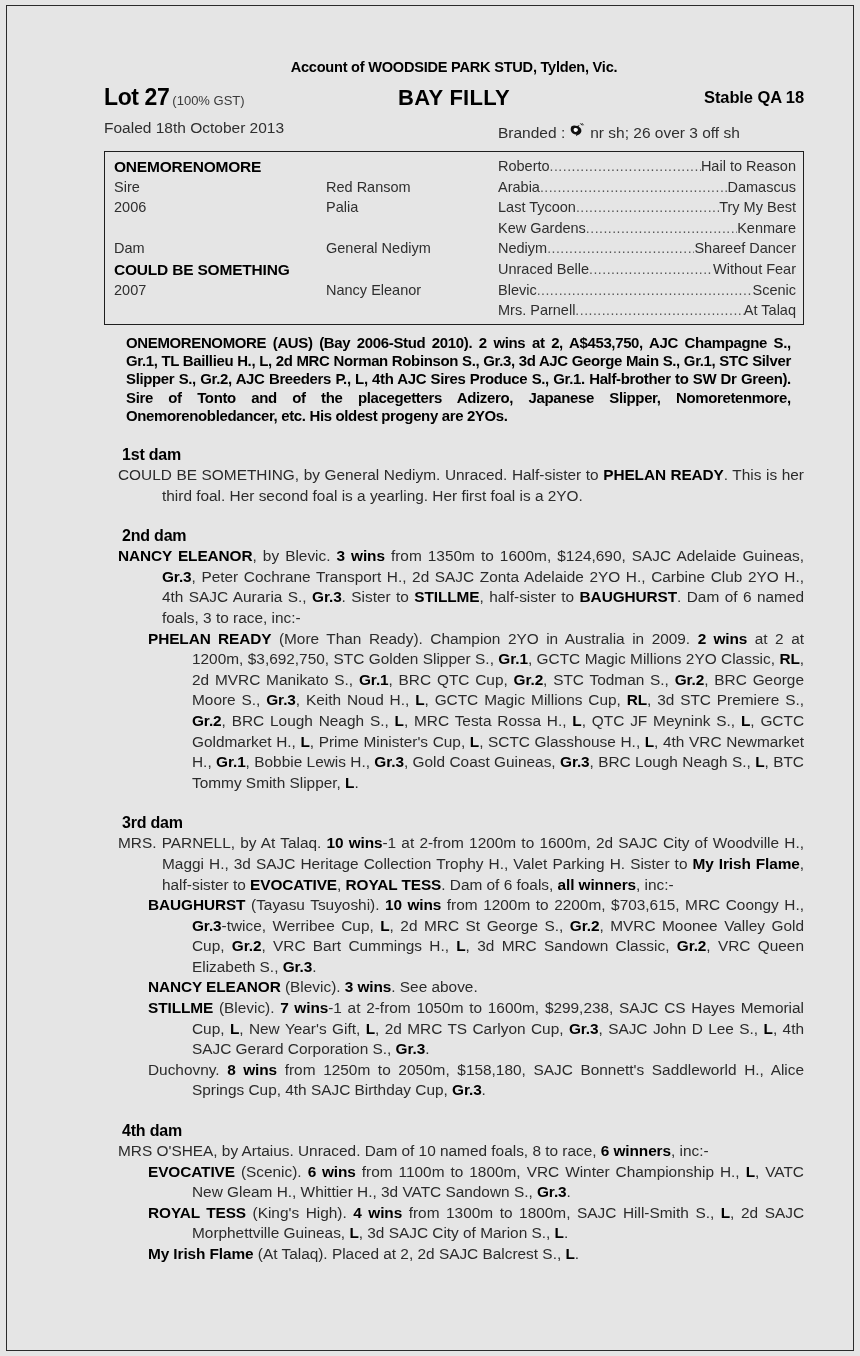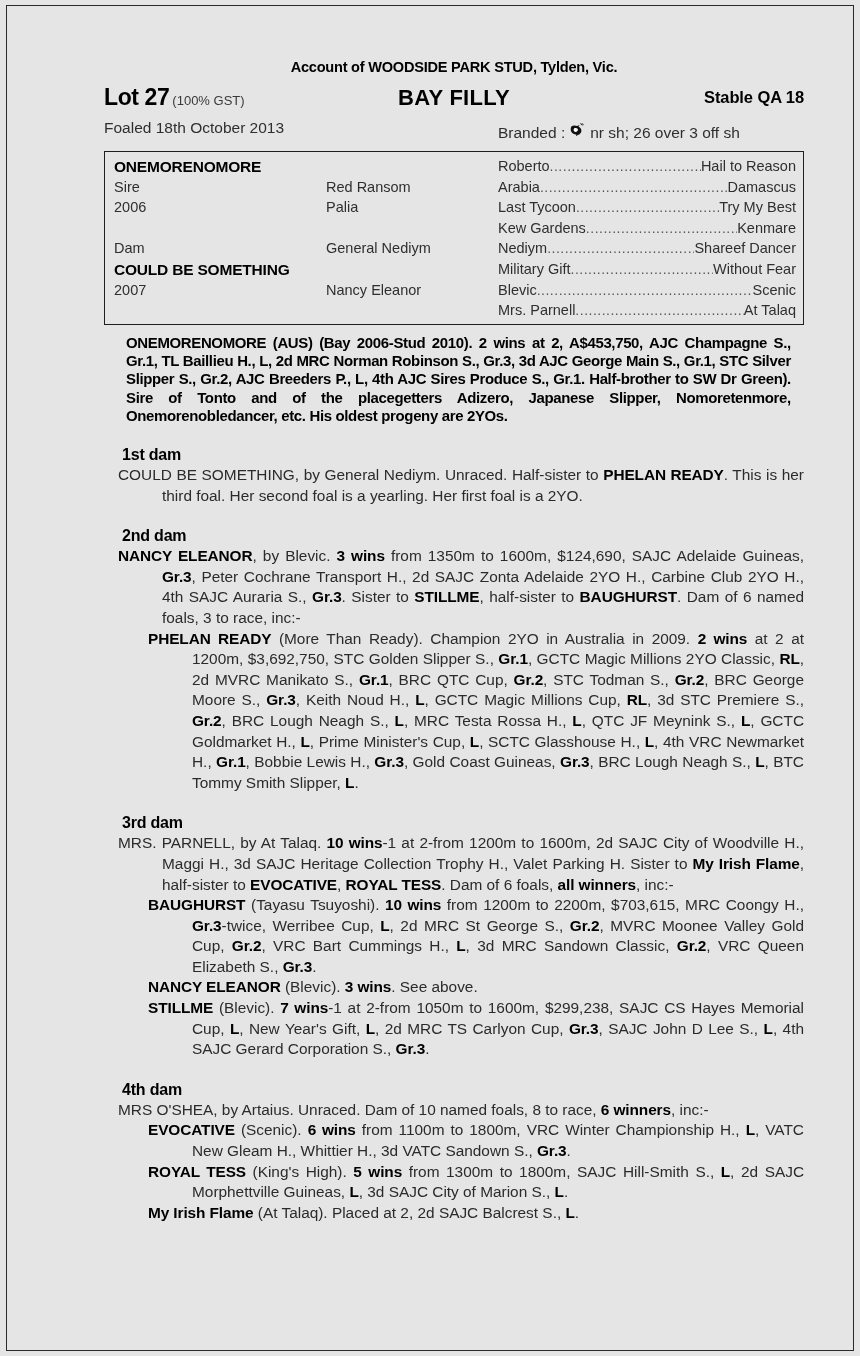--- a/index.html
+++ b/index.html
@@ -306,21 +306,21 @@
             <span class="nm">Kew Gardens</span>
             <span class="dots">................................................................................</span>
             <span class="tail">Kenmare</span>
           </div>
           <div class="ped-gp">
             <span class="nm">Nediym</span>
             <span class="dots">................................................................................</span>
             <span class="tail">Shareef Dancer</span>
           </div>
           <div class="ped-gp">
-            <span class="nm">Military Gift</span>
+            <span class="nm">Unraced Belle</span>
             <span class="dots">................................................................................</span>
             <span class="tail">Without Fear</span>
           </div>
           <div class="ped-gp">
             <span class="nm">Blevic</span>
             <span class="dots">................................................................................</span>
             <span class="tail">Scenic</span>
           </div>
           <div class="ped-gp">
             <span class="nm">Mrs. Parnell</span>
@@ -341,24 +341,25 @@
           <div class="dam-head">2nd dam</div>
           <p class="entry lvl0"><b>NANCY ELEANOR</b><span>, by Blevic. </span><b>3 wins</b><span> from 1350m to 1600m, $124,690, SAJC Adelaide Guineas, </span><b>Gr.3</b><span>, Peter Cochrane Transport H., 2d SAJC Zonta Adelaide 2YO H., Carbine Club 2YO H., 4th SAJC Auraria S., </span><b>Gr.3</b><span>. Sister to </span><b>STILLME</b><span>, half-sister to </span><b>BAUGHURST</b><span>. Dam of 6 named foals, 3 to race, inc:-</span></p>
           <p class="entry lvl1"><b>PHELAN READY</b><span> (More Than Ready). Champion 2YO in Australia in 2009. </span><b>2 wins</b><span> at 2 at 1200m, $3,692,750, STC Golden Slipper S., </span><b>Gr.1</b><span>, GCTC Magic Millions 2YO Classic, </span><b>RL</b><span>, 2d MVRC Manikato S., </span><b>Gr.1</b><span>, BRC QTC Cup, </span><b>Gr.2</b><span>, STC Todman S., </span><b>Gr.2</b><span>, BRC George Moore S., </span><b>Gr.3</b><span>, Keith Noud H., </span><b>L</b><span>, GCTC Magic Millions Cup, </span><b>RL</b><span>, 3d STC Premiere S., </span><b>Gr.2</b><span>, BRC Lough Neagh S., </span><b>L</b><span>, MRC Testa Rossa H., </span><b>L</b><span>, QTC JF Meynink S., </span><b>L</b><span>, GCTC Goldmarket H., </span><b>L</b><span>, Prime Minister's Cup, </span><b>L</b><span>, SCTC Glasshouse H., </span><b>L</b><span>, 4th VRC Newmarket H., </span><b>Gr.1</b><span>, Bobbie Lewis H., </span><b>Gr.3</b><span>, Gold Coast Guineas, </span><b>Gr.3</b><span>, BRC Lough Neagh S., </span><b>L</b><span>, BTC Tommy Smith Slipper, </span><b>L</b><span>.</span></p>
         </div>
         <div class="dam-section">
           <div class="dam-head">3rd dam</div>
           <p class="entry lvl0"><span>MRS. PARNELL</span><span>, by At Talaq. </span><b>10 wins</b><span>-1 at 2-from 1200m to 1600m, 2d SAJC City of Woodville H., Maggi H., 3d SAJC Heritage Collection Trophy H., Valet Parking H. Sister to </span><b>My Irish Flame</b><span>, half-sister to </span><b>EVOCATIVE</b><span>, </span><b>ROYAL TESS</b><span>. Dam of 6 foals, </span><b>all winners</b><span>, inc:-</span></p>
           <p class="entry lvl1"><b>BAUGHURST</b><span> (Tayasu Tsuyoshi). </span><b>10 wins</b><span> from 1200m to 2200m, $703,615, MRC Coongy H., </span><b>Gr.3</b><span>-twice, Werribee Cup, </span><b>L</b><span>, 2d MRC St George S., </span><b>Gr.2</b><span>, MVRC Moonee Valley Gold Cup, </span><b>Gr.2</b><span>, VRC Bart Cummings H., </span><b>L</b><span>, 3d MRC Sandown Classic, </span><b>Gr.2</b><span>, VRC Queen Elizabeth S., </span><b>Gr.3</b><span>.</span></p>
           <p class="entry lvl1"><b>NANCY ELEANOR</b><span> (Blevic). </span><b>3 wins</b><span>. See above.</span></p>
           <p class="entry lvl1"><b>STILLME</b><span> (Blevic). </span><b>7 wins</b><span>-1 at 2-from 1050m to 1600m, $299,238, SAJC CS Hayes Memorial Cup, </span><b>L</b><span>, New Year's Gift, </span><b>L</b><span>, 2d MRC TS Carlyon Cup, </span><b>Gr.3</b><span>, SAJC John D Lee S., </span><b>L</b><span>, 4th SAJC Gerard Corporation S., </span><b>Gr.3</b><span>.</span></p>
+          <p class="entry lvl1"><span>Duchovny. </span><b>8 wins</b><span> from 1250m to 2050m, $158,180, SAJC Bonnett's Saddleworld H., Alice Springs Cup, 4th SAJC Birthday Cup, </span><b>Gr.3</b><span>.</span></p>
         </div>
         <div class="dam-section">
           <div class="dam-head">4th dam</div>
           <p class="entry lvl0"><span>MRS O'SHEA</span><span>, by Artaius. Unraced. Dam of 10 named foals, 8 to race, </span><b>6 winners</b><span>, inc:-</span></p>
           <p class="entry lvl1"><b>EVOCATIVE</b><span> (Scenic). </span><b>6 wins</b><span> from 1100m to 1800m, VRC Winter Championship H., </span><b>L</b><span>, VATC New Gleam H., Whittier H., 3d VATC Sandown S., </span><b>Gr.3</b><span>.</span></p>
-          <p class="entry lvl1"><b>ROYAL TESS</b><span> (King's High). </span><b>5 wins</b><span> from 1300m to 1800m, SAJC Hill-Smith S., </span><b>L</b><span>, 2d SAJC Morphettville Guineas, </span><b>L</b><span>, 3d SAJC City of Marion S., </span><b>L</b><span>.</span></p>
+          <p class="entry lvl1"><b>ROYAL TESS</b><span> (King's High). </span><b>4 wins</b><span> from 1300m to 1800m, SAJC Hill-Smith S., </span><b>L</b><span>, 2d SAJC Morphettville Guineas, </span><b>L</b><span>, 3d SAJC City of Marion S., </span><b>L</b><span>.</span></p>
           <p class="entry lvl1"><b>My Irish Flame</b><span> (At Talaq). Placed at 2, 2d SAJC Balcrest S., </span><b>L</b><span>.</span></p>
         </div>
       </div>
 
   </div>
 </div>
 
 </body></html>

